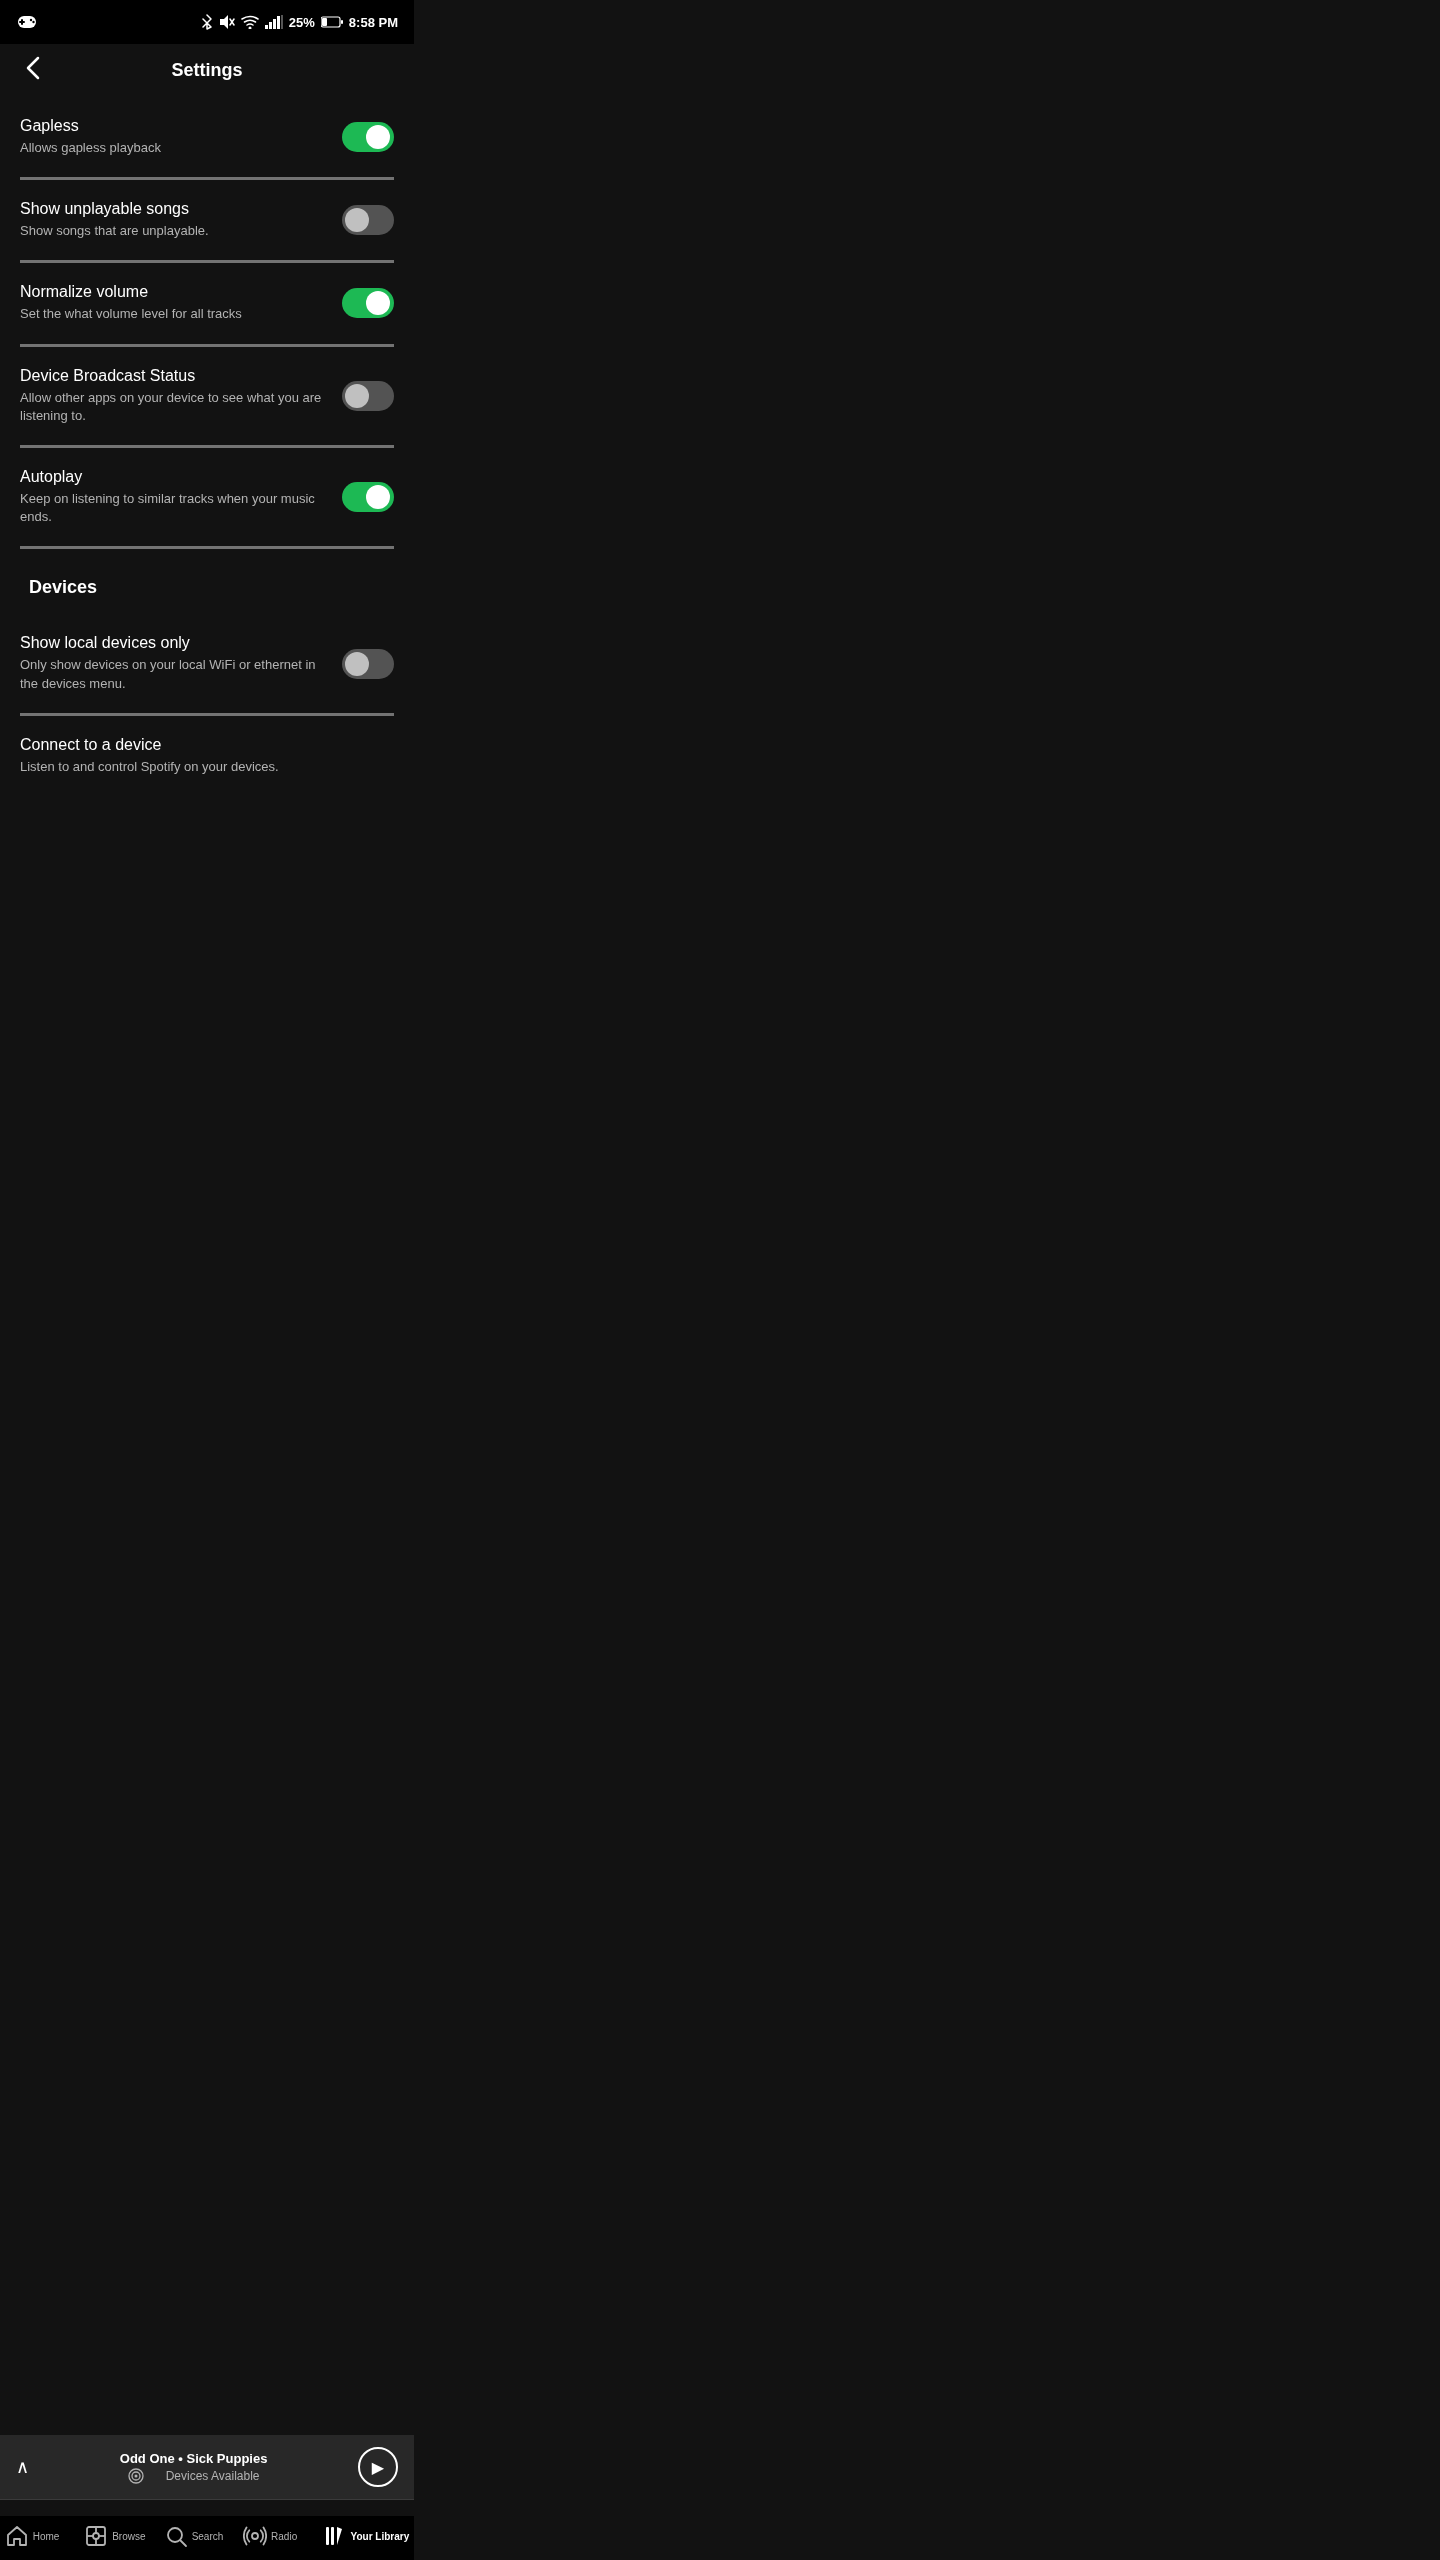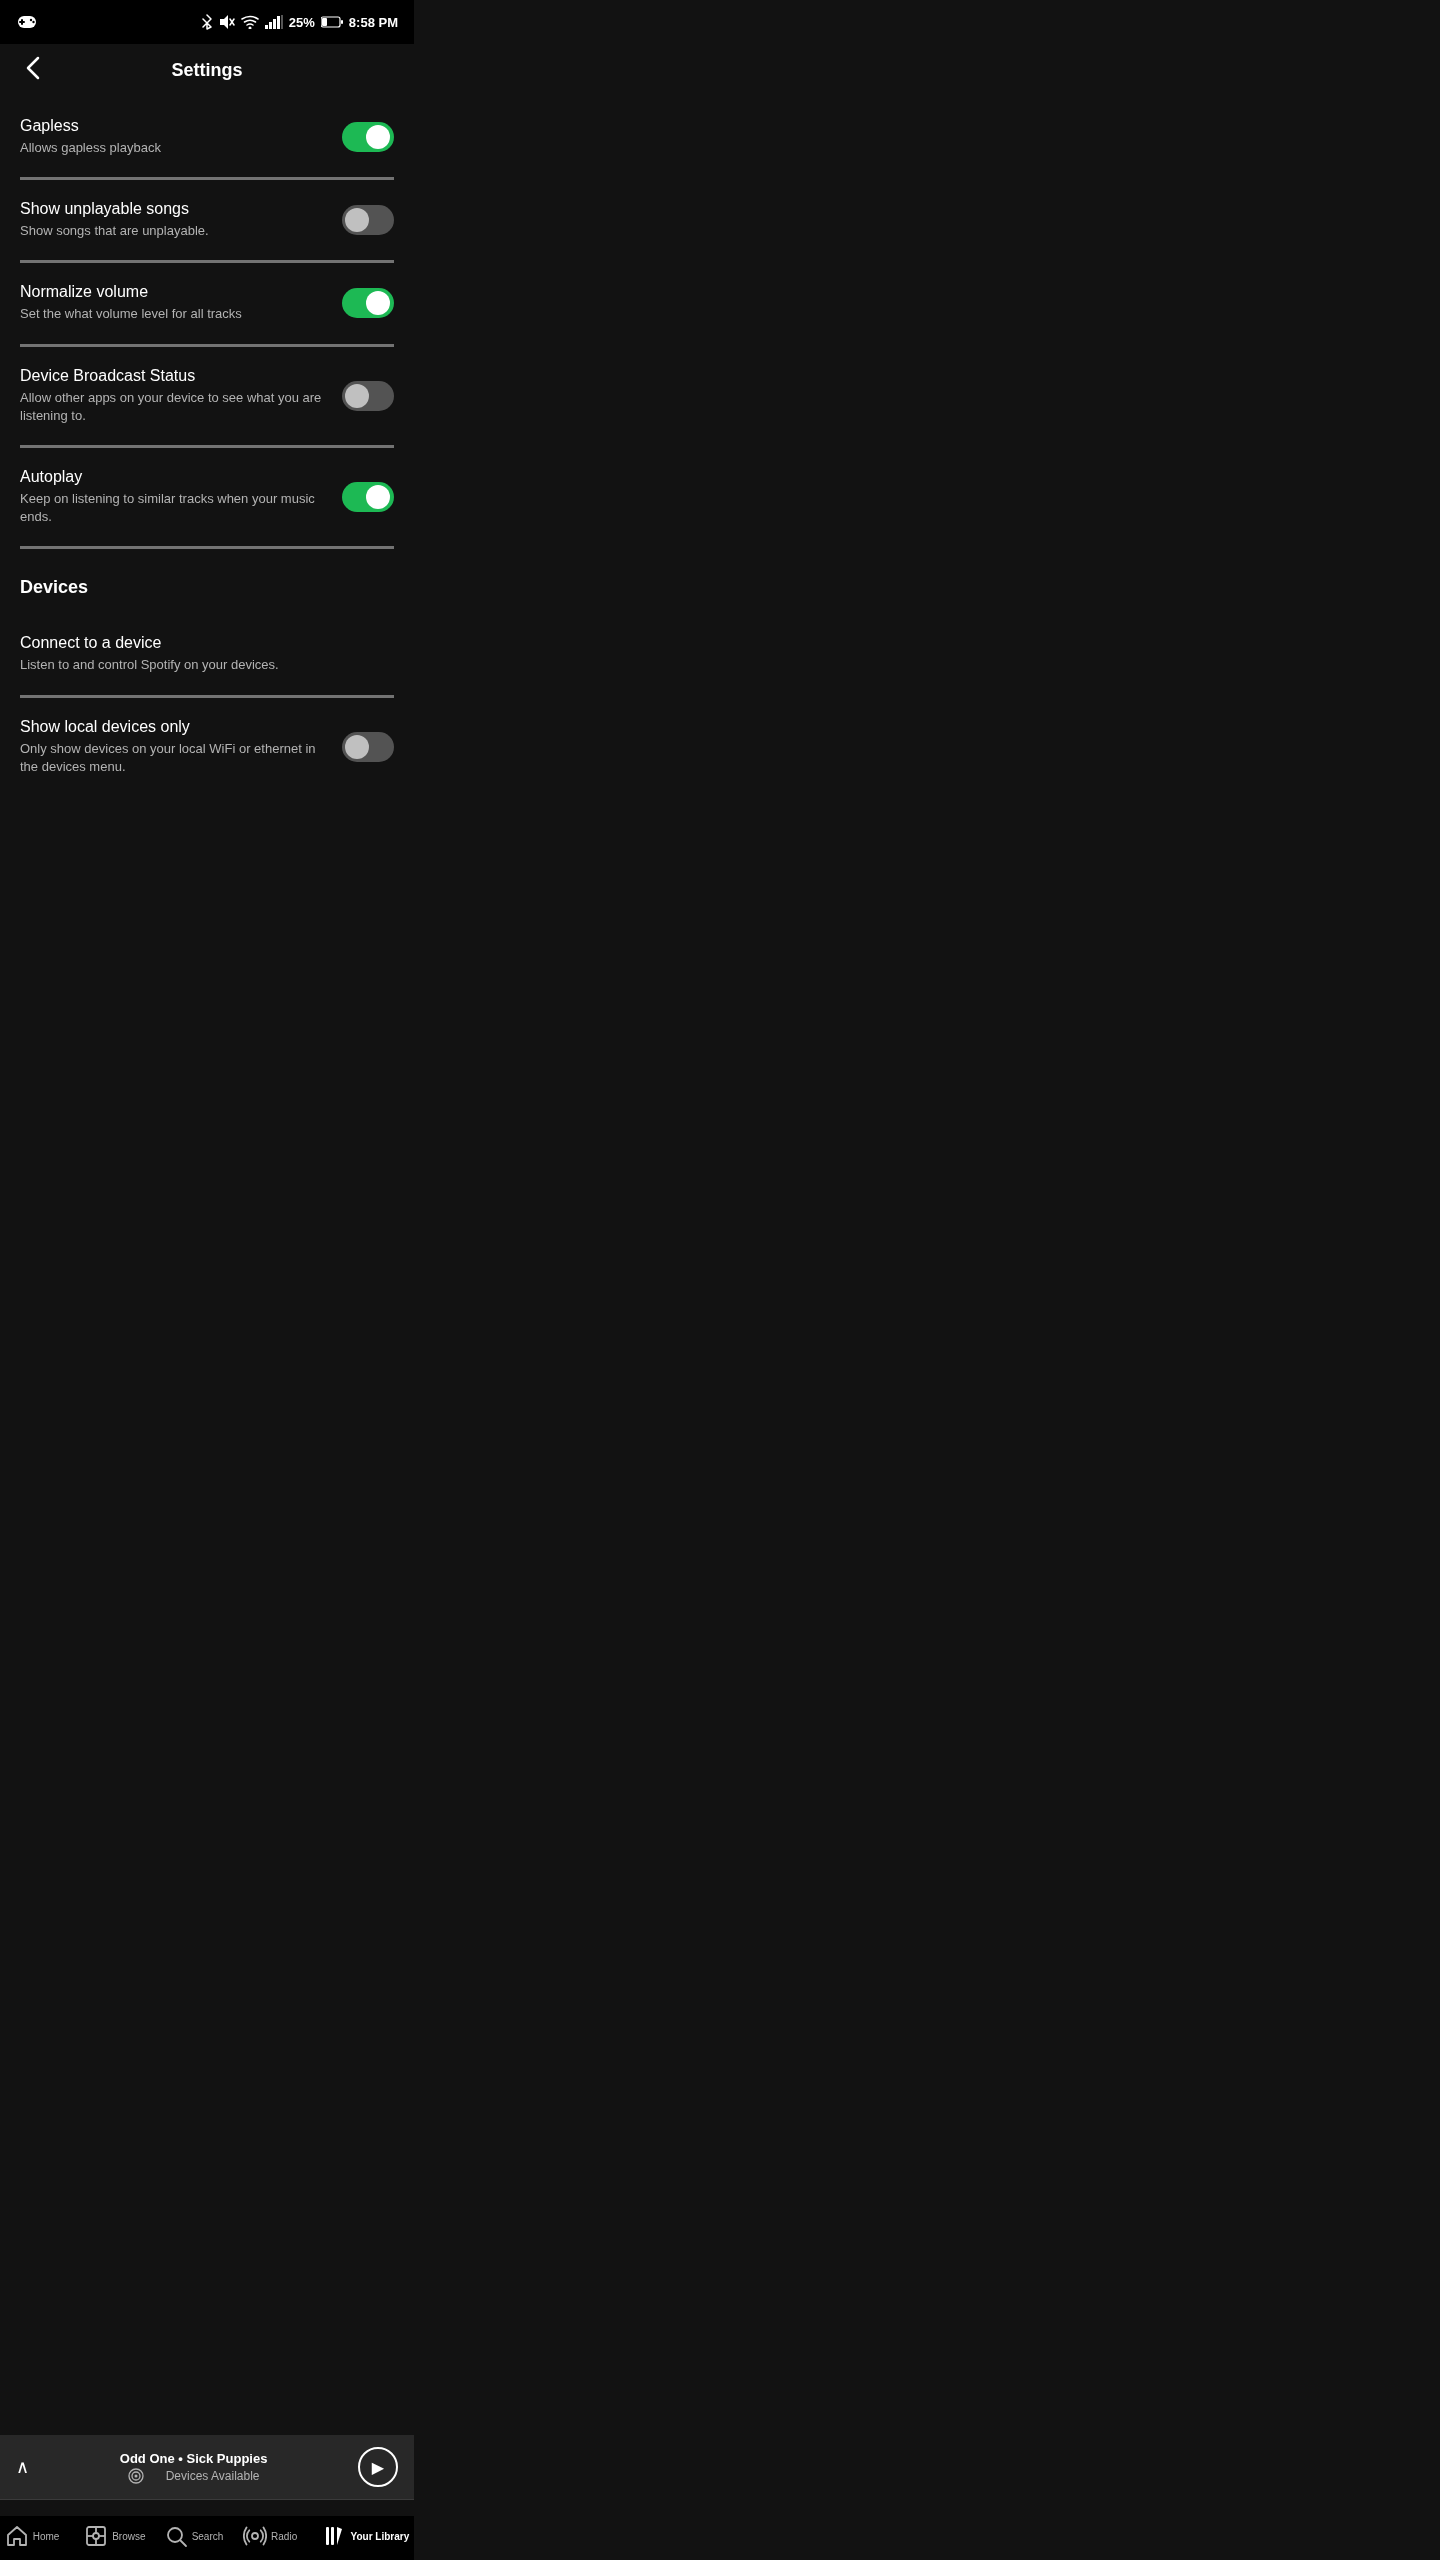--- a/index.html
+++ b/index.html
@@ -159,20 +159,21 @@
 
     
     .section-header {
       padding: 28px 0 16px 0;
     }
 
     .section-title {
       font-size: 18px;
       font-weight: 700;
       color: #fff;
+      margin-left: 9px;
     }
 
     
     .setting-item-link {
       cursor: pointer;
     }
 
     
     ::-webkit-scrollbar {
       width: 3px;
@@ -400,36 +401,36 @@
       <input type="checkbox" checked="" style="">
       <span class="toggle-slider"></span>
     </label>
   </div>
 
 
   <div class="section-header">
     <span class="section-title">Devices</span>
   </div>
 
-  <div class="setting-item setting-item-link">
-    <div class="setting-text">
-      <div class="setting-title">Connect to a device</div>
-      <div class="setting-description">Listen to and control Spotify on your devices.</div>
-    </div>
-  </div>
-
   <div class="setting-item">
     <div class="setting-text">
       <div class="setting-title">Show local devices only</div>
       <div class="setting-description">Only show devices on your local WiFi or ethernet in the devices menu.</div>
     </div>
     <label class="toggle off">
       <input type="checkbox" style="">
       <span class="toggle-slider"></span>
     </label>
+  </div>
+
+  <div class="setting-item setting-item-link">
+    <div class="setting-text">
+      <div class="setting-title">Connect to a device</div>
+      <div class="setting-description">Listen to and control Spotify on your devices.</div>
+    </div>
   </div>
 
 </div>
 
 <div class="mini-player">
   <div class="mini-player-left">
     <span class="chevron-up">∧</span>
   </div>
   <div class="mini-player-info">
     <div class="mini-player-title">

